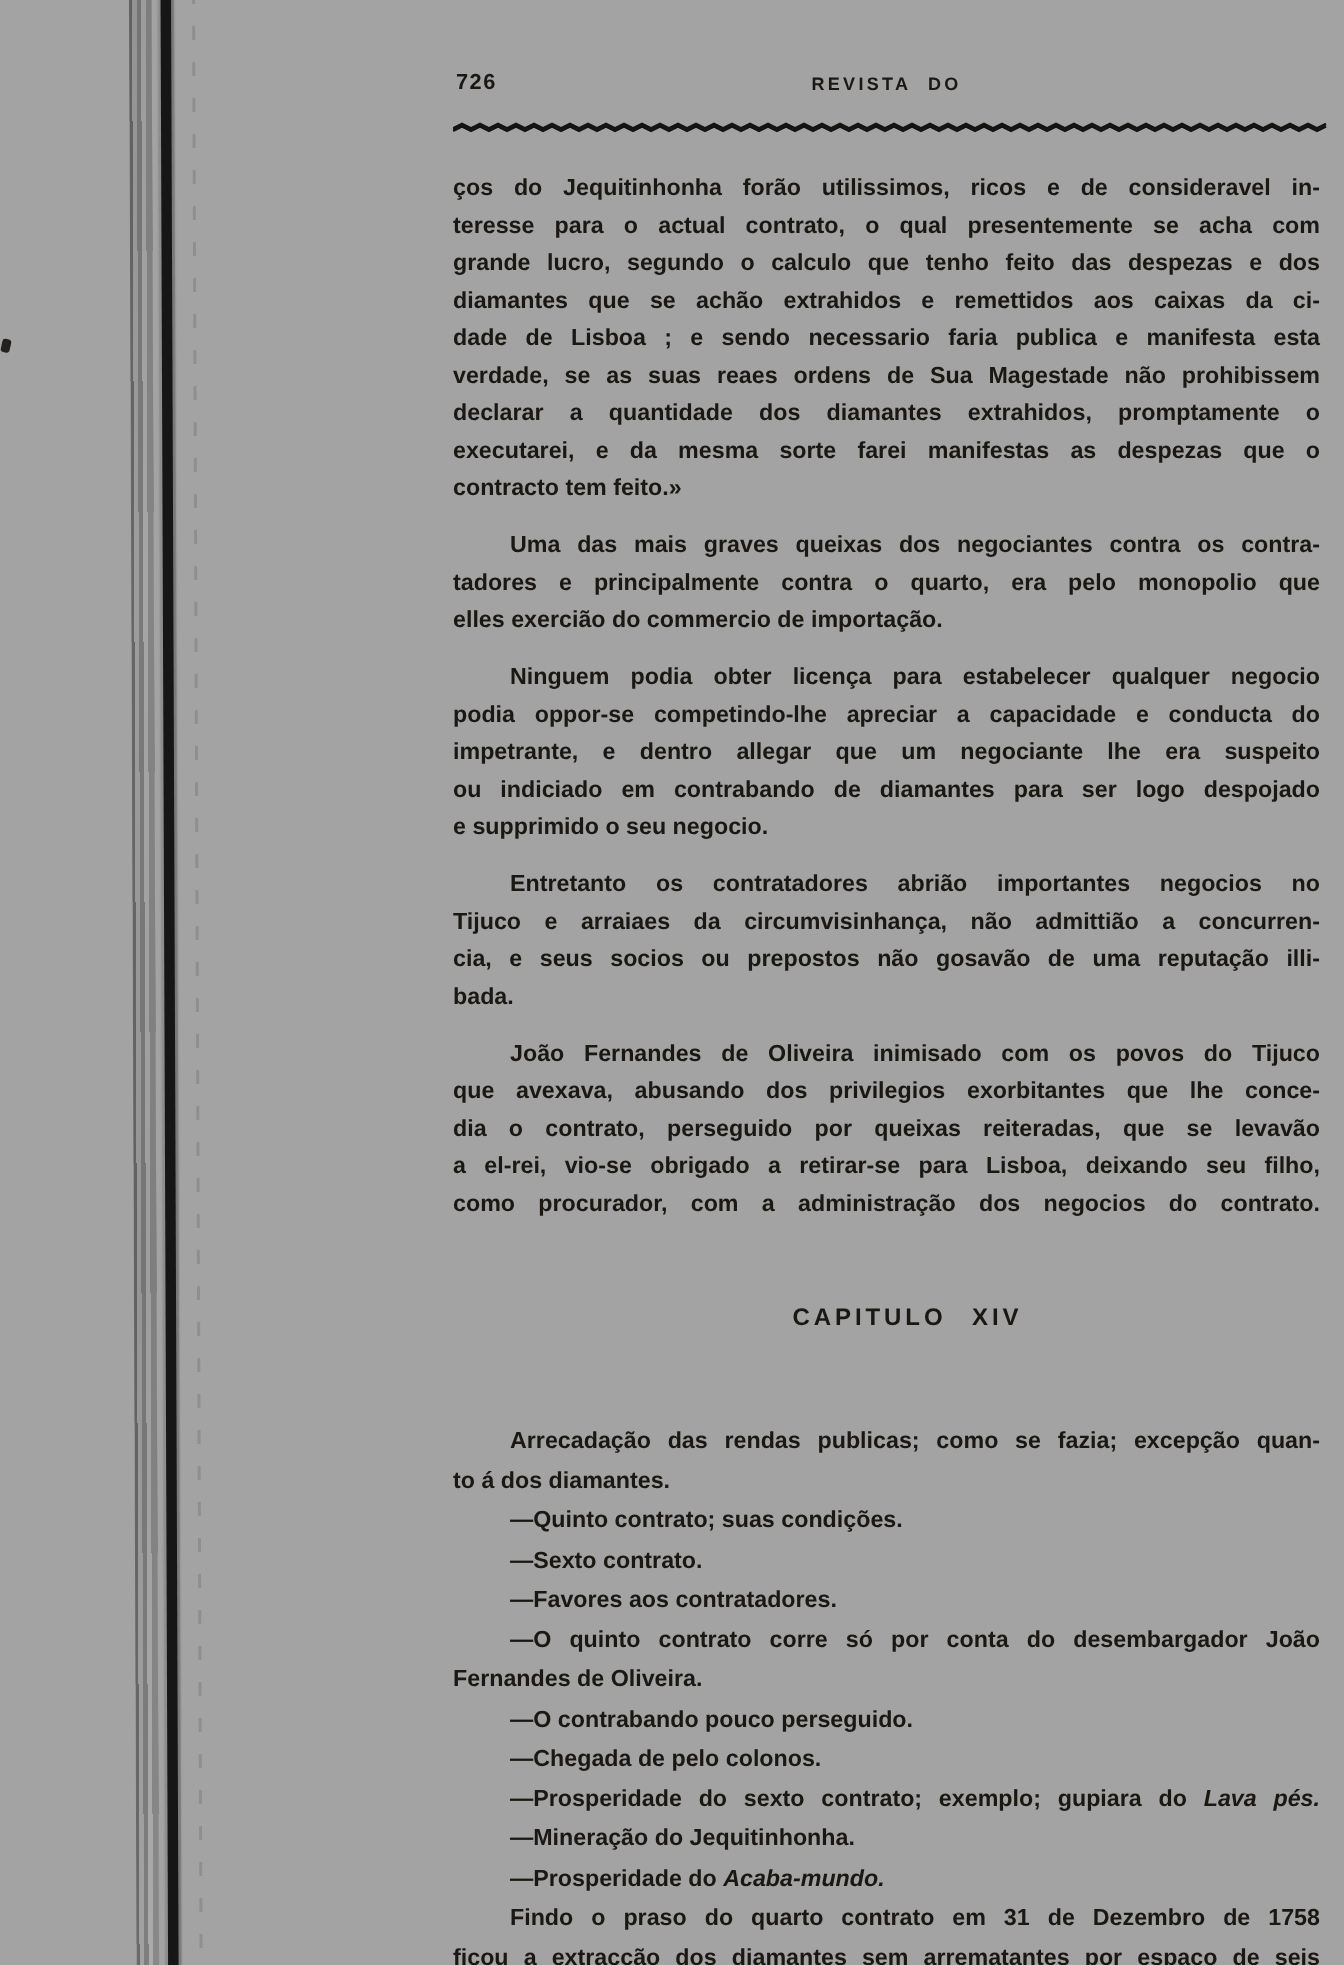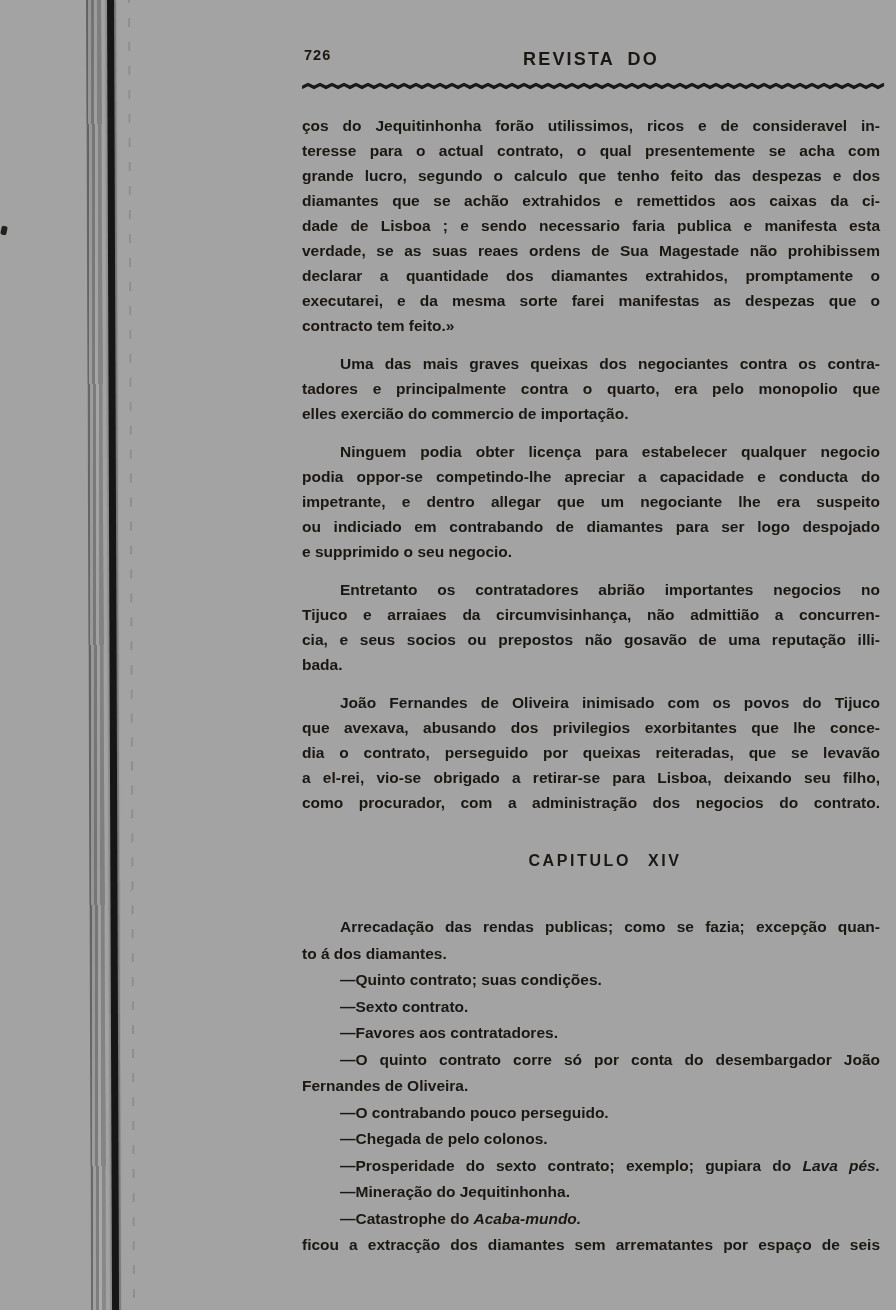--- a/index.html
+++ b/index.html
@@ -19,32 +19,32 @@
       repeating-linear-gradient(90deg, rgba(60,60,60,.55) 0 2px, rgba(160,160,160,.35) 2px 5px, rgba(90,90,90,.5) 5px 8px, rgba(190,190,190,.3) 8px 11px, rgba(110,110,110,.5) 11px 15px),
       linear-gradient(180deg,#8d8d8d,#9b9b9b 30%,#8f8f8f 65%,#a3a3a3);
   }
   .gutter-line{position:absolute;top:0;left:107px;width:7px;height:100%;background:#161616;box-shadow:2px 0 1px rgba(40,40,40,.35), -2px 0 1px rgba(90,90,90,.3);}
   .gutter-dash{position:absolute;top:0;left:128px;width:2px;height:100%;opacity:.55;
     background:repeating-linear-gradient(180deg,#7e7e7e 0 9px, transparent 9px 24px);}
   .speck{position:absolute;left:1px;top:226px;width:6px;height:9px;background:#23201d;border-radius:2px;transform:rotate(12deg);}
   
   .header{position:absolute;left:302px;top:46px;width:578px;height:22px;}
   .pageno{position:absolute;left:2px;top:1px;font-size:14.5px;font-weight:700;letter-spacing:1px;}
-  .running-title{position:absolute;left:0;top:3px;width:100%;text-align:center;font-size:18px;font-weight:700;letter-spacing:2.2px;word-spacing:6px;}
+  .running-title{position:absolute;left:0;top:3px;width:100%;text-align:center;font-size:12px;font-weight:700;letter-spacing:2.2px;word-spacing:6px;}
   .rule{position:absolute;left:302px;top:76px;width:586px;height:8px;}
   
   .column{position:absolute;left:302px;top:113px;width:578px;font-size:15.5px;font-weight:700;}
   .block{margin:0;}
   .line{height:25px;line-height:25px;white-space:normal;}
   .line.j{text-align:justify;text-align-last:justify;}
   .line.ind{text-indent:38px;}
   .block.body + .block.body{margin-top:13px;}
-  .block.heading{margin-top:36px;}
+  .block.heading{margin-top:54px;}
   .block.heading .line{height:20px;line-height:20px;text-align:center;font-size:16px;letter-spacing:2.6px;word-spacing:10px;text-indent:28px;}
-  .block.summary{margin-top:43px;}
+  .block.summary{margin-top:59px;}
   .block.summary .line, .block.closing .line{height:26.5px;line-height:26.5px;}
   i{font-style:italic;}
 </style>
 </head>
 <body>
 
 <div id="page">
 
   <div class="gutter">
     <div class="gutter-band"></div>
@@ -110,20 +110,21 @@
         <div class="line"><span>to á dos diamantes.</span></div>
         <div class="line ind"><span>—Quinto contrato; suas condições.</span></div>
         <div class="line ind"><span>—Sexto contrato.</span></div>
         <div class="line ind"><span>—Favores aos contratadores.</span></div>
         <div class="line j ind"><span>—O quinto contrato corre só por conta do desembargador João</span></div>
         <div class="line"><span>Fernandes de Oliveira.</span></div>
         <div class="line ind"><span>—O contrabando pouco perseguido.</span></div>
         <div class="line ind"><span>—Chegada de pelo colonos.</span></div>
         <div class="line j ind"><span>—Prosperidade do sexto contrato; exemplo; gupiara do </span><i>Lava pés.</i></div>
         <div class="line ind"><span>—Mineração do Jequitinhonha.</span></div>
-        <div class="line ind"><span>—Catastrophe do </span><i>Acaba-mundo.</i></div>
+        <div class="line ind"><span>—Prosperidade do </span><i>Acaba-mundo.</i></div>
       </div>
       <div class="block closing">
+        <div class="line j ind"><span>Findo o praso do quarto contrato em 31 de Dezembro de 1758</span></div>
         <div class="line j"><span>ficou a extracção dos diamantes sem arrematantes por espaço de seis</span></div>
       </div>
     </div>
 
 </div>
 
 </body></html>

